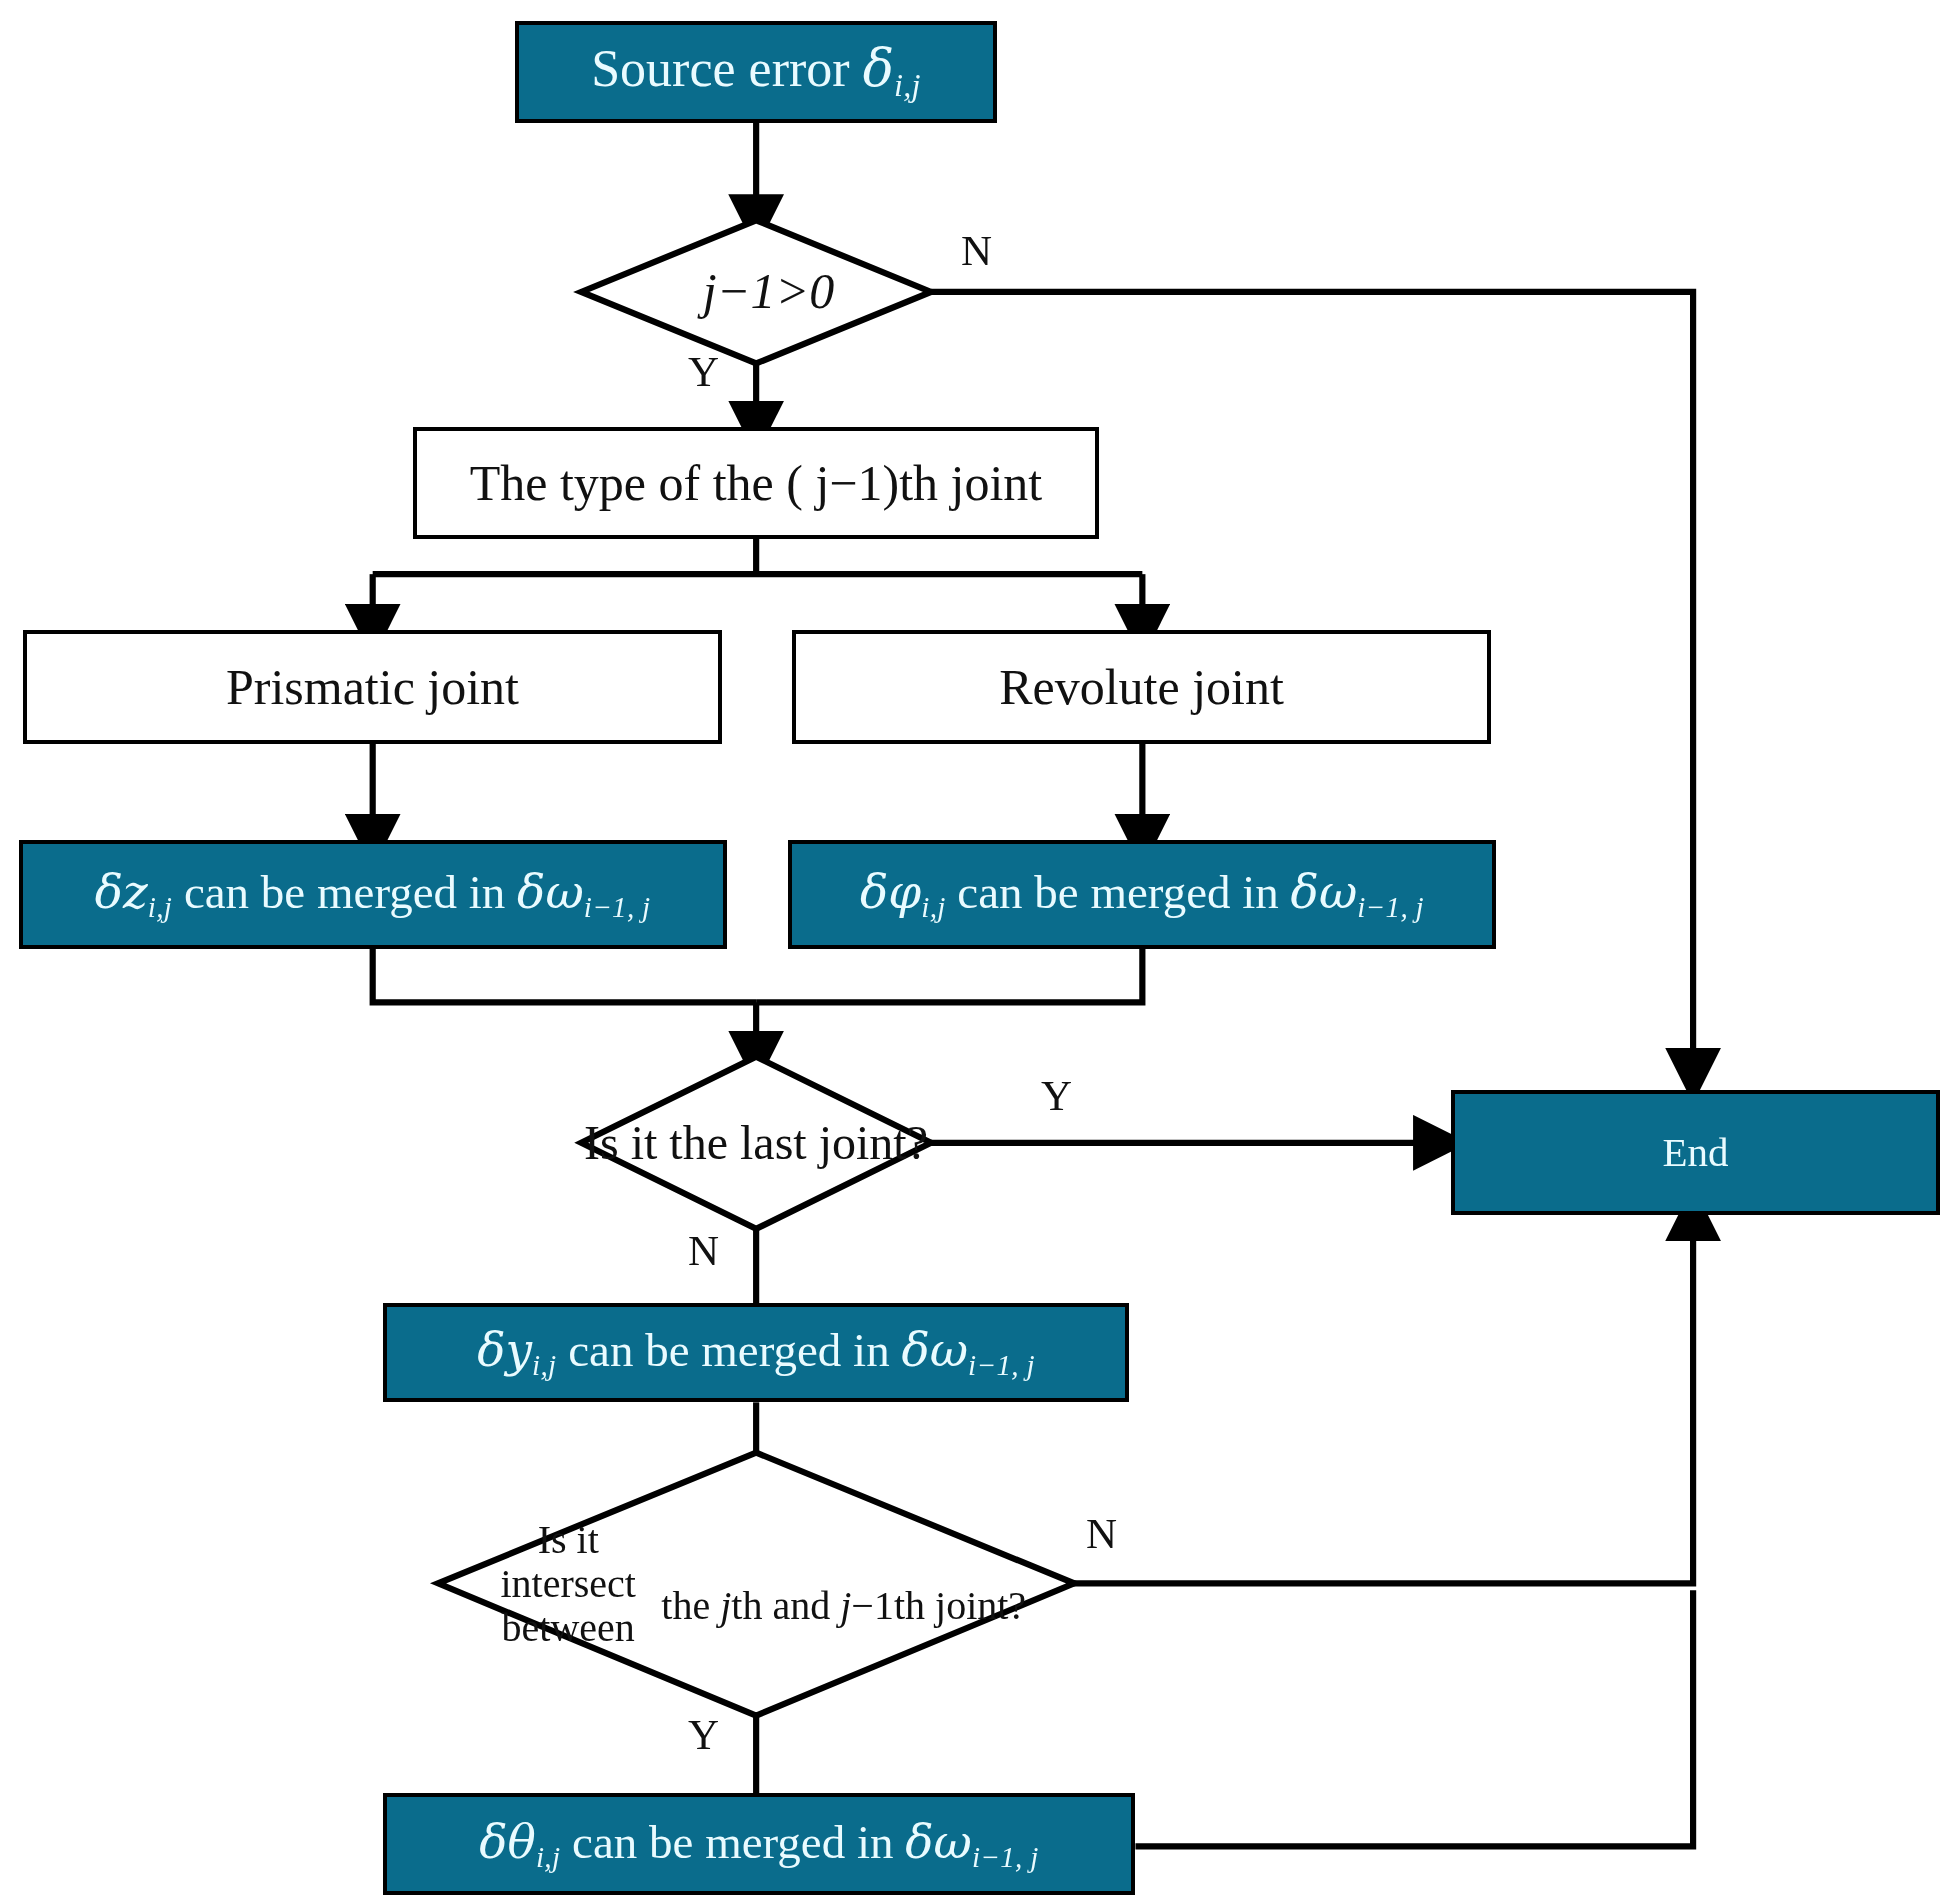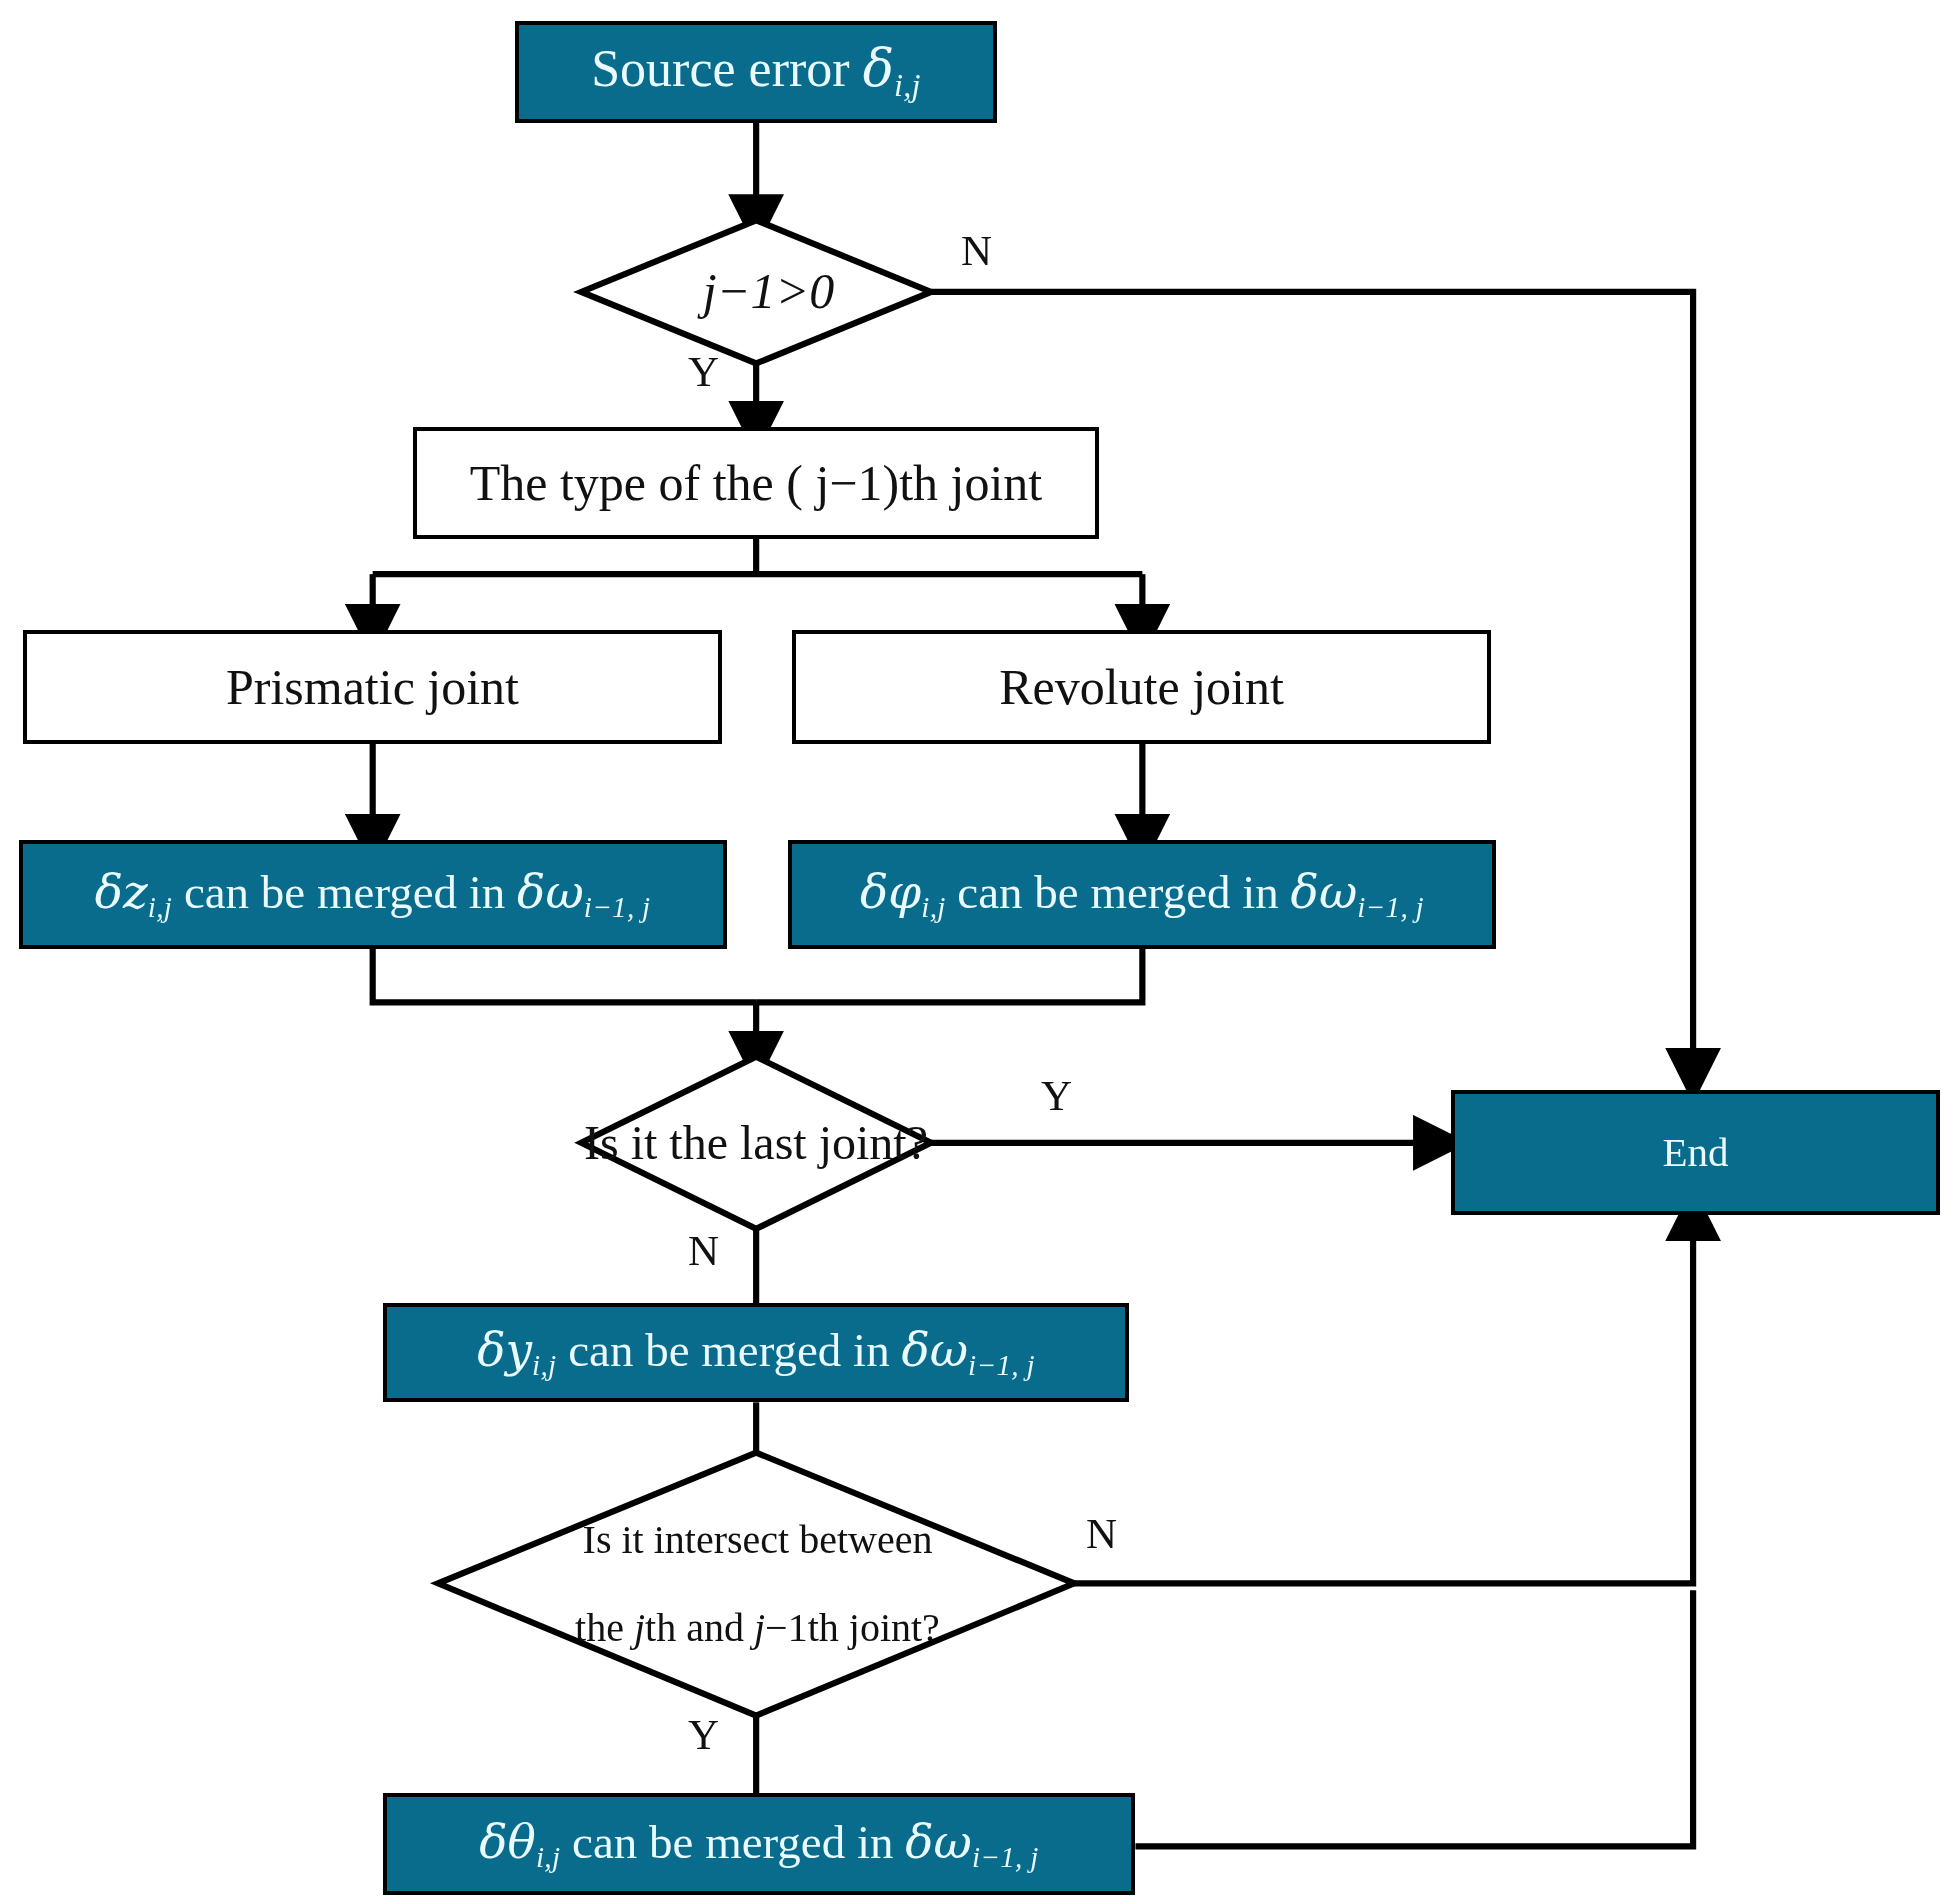--- a/index.html
+++ b/index.html
@@ -165,21 +165,21 @@
   <div class="diamond-text" style="left:581px; top:1057px; width:350px; height:172px;">
     <span class="label-txt" style="font-size:48px;">Is it the last joint?</span>
   </div>
 
   <div class="node box teal" style="left:383px; top:1303px; width:746px; height:99px;">
     <span class="label-txt" style="font-size:47px;">
       <span class="gk">δy</span><span class="sub">i,j</span><span> can be merged in  </span><span class="gk">δω</span><span class="sub">i−1, j</span>
     </span>
   </div>
 
-  <div class="diamond-text" style="left:482px; top:1501px; width:551px; height:165px; flex-direction:column;">
+  <div class="diamond-text" style="left:482px; top:1501px; width:551px; height:165px; flex-direction:row;">
     <span class="label-txt wrap" style="font-size:40px;">Is it intersect between</span>
     <span class="label-txt" style="font-size:40px;margin-top:44px;">
       <span>the </span><i class="mv">j</i><span>th and </span><i class="mv">j</i><span>−1th joint?</span>
     </span>
   </div>
 
   <div class="node box teal" style="left:383px; top:1793px; width:752px; height:102px;">
     <span class="label-txt" style="font-size:47px;">
       <span class="gk">δθ</span><span class="sub">i,j</span><span> can be merged in  </span><span class="gk">δω</span><span class="sub">i−1, j</span>
     </span>

